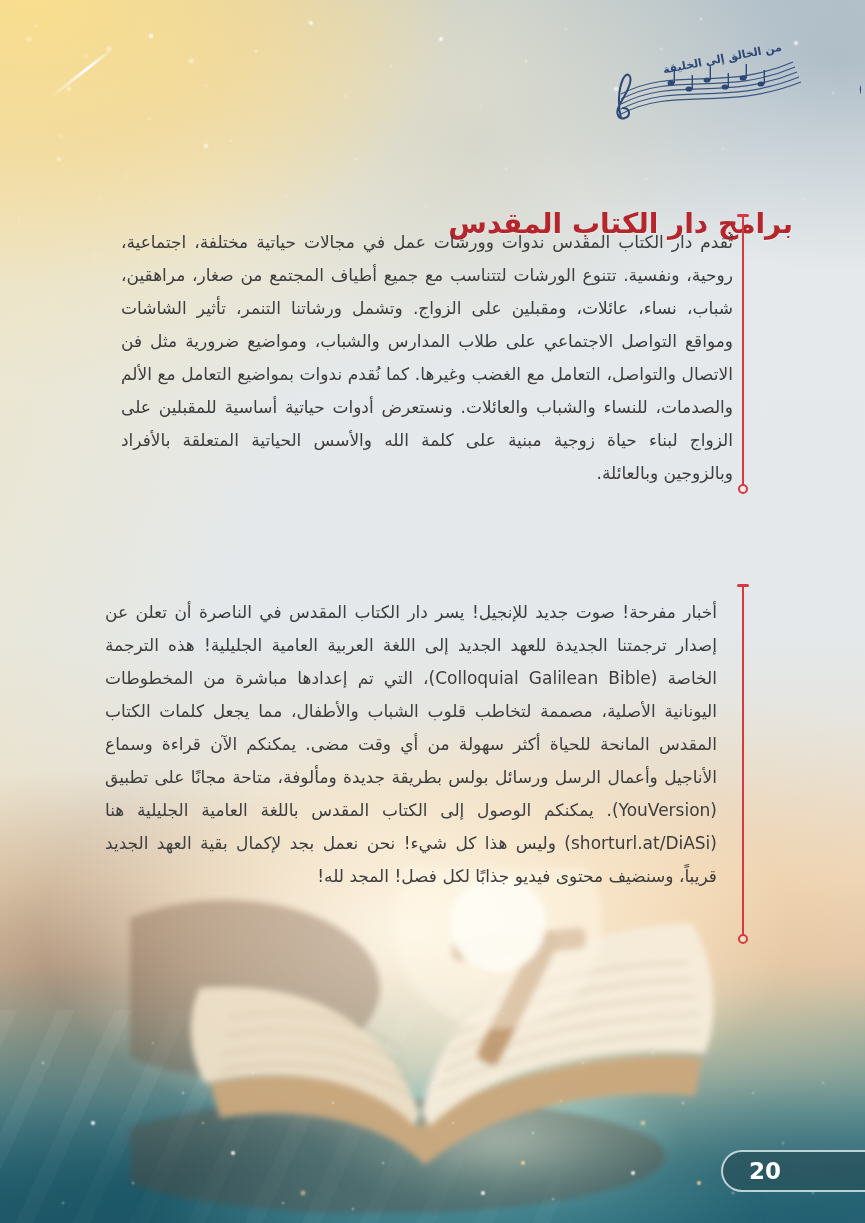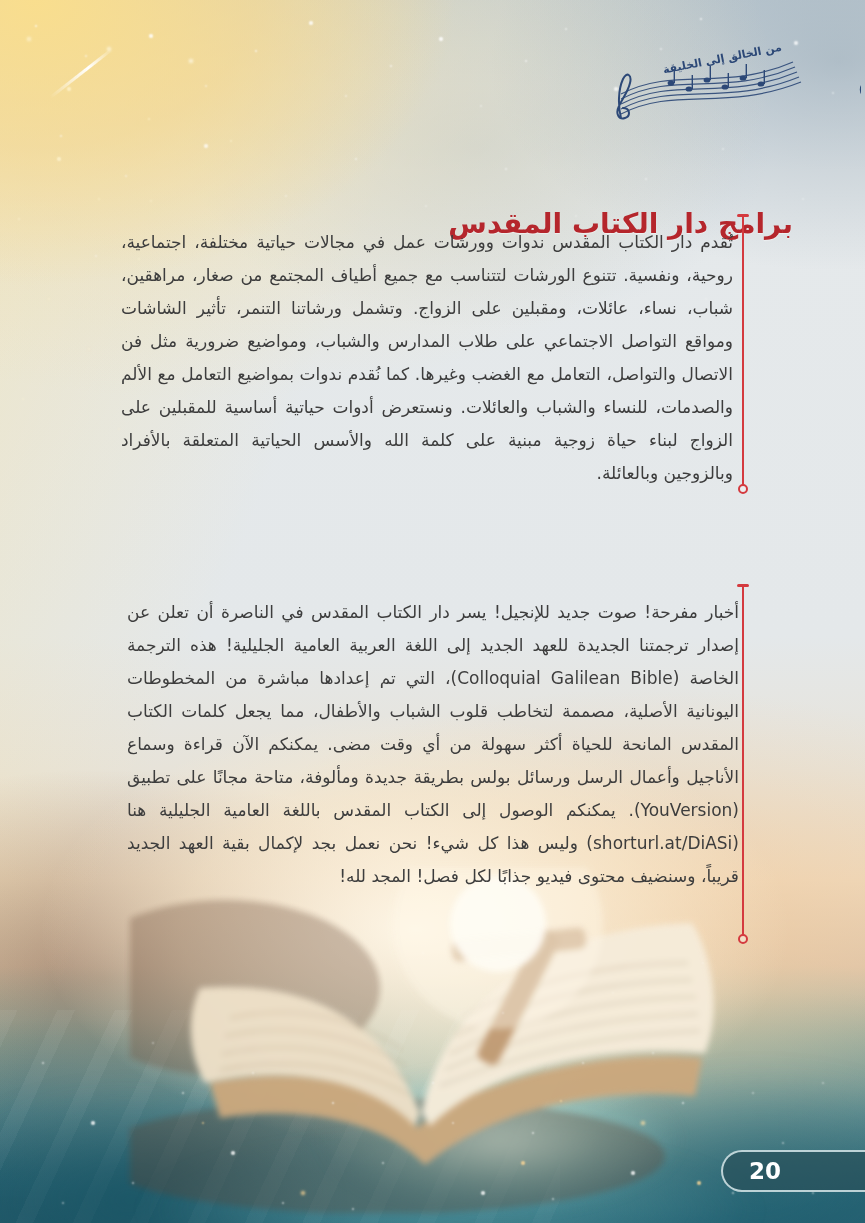--- a/index.html
+++ b/index.html
@@ -87,21 +87,21 @@
   
   .heading{position:absolute;direction:rtl;font-weight:bold;font-size:28px;
     color:var(--heading-red,#b5262c);white-space:nowrap;
     text-shadow:0 1px 1px rgba(255,255,255,.5);}
   .h1-programs{top:160px;right:72px;margin-top:47px;}
   .h2-news{top:531px;right:12px;}
 
   .para{position:absolute;width:612px;direction:rtl;text-align:justify;text-align-last:right;
     font-size:17px;line-height:33px;color:var(--body-text,#3d3d3d);}
   .p1{top:226px;right:132px;}
-  .p2{top:596px;right:126px;}
+  .p2{top:596px;right:148px;}
 
   .accent{position:absolute;width:14px;right:115px;}
   .accent .bar{position:absolute;top:0;left:50%;transform:translateX(-50%);
     width:12px;height:3px;background:var(--accent-red,#d43a3f);border-radius:2px;}
   .accent .stem{position:absolute;top:2px;bottom:9px;left:50%;transform:translateX(-50%);
     width:2px;background:var(--accent-red,#d43a3f);}
   .accent .dot{position:absolute;bottom:0;left:50%;transform:translateX(-50%);
     width:10px;height:10px;border:2px solid var(--accent-red,#d43a3f);border-radius:50%;
     box-sizing:border-box;background:rgba(255,255,255,.3);}
   .l1{top:214px;height:280px;}

